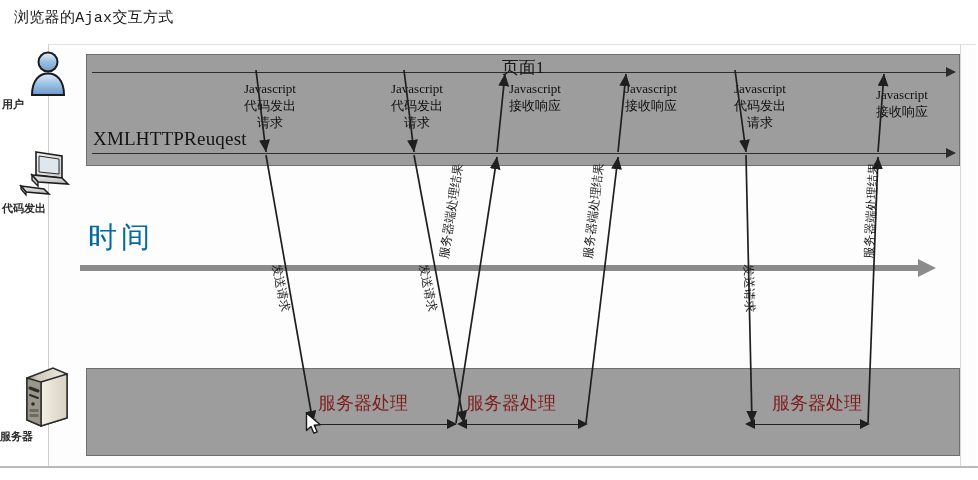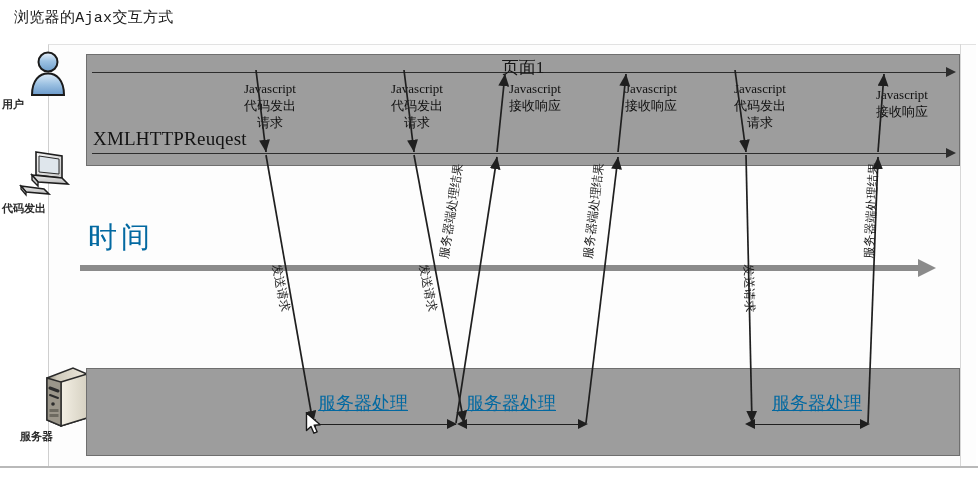--- a/index.html
+++ b/index.html
@@ -59,21 +59,21 @@
     display: block;
     margin-top: 1px;
     font-size: 11px;
     font-weight: bold;
     color: #2b2b2b;
     font-family: "Liberation Serif", "DejaVu Serif", serif;
     white-space: nowrap;
   }
   .actor-user   { left: 2px;  top: 48px; }
   .actor-client { left: 2px;  top: 140px; }
-  .actor-server { left: 20px;  top: 368px; }
+  .actor-server { left: 0;  top: 368px; }
 
   .icon-box { height: 48px; display:flex; align-items:flex-end; justify-content:center; }
   .icon-box.tall { height: 60px; }
 
   
   .lane {
     position: absolute;
     background: #9d9d9d;
     border: 1px solid #6f6f6f;
     box-sizing: border-box;
@@ -174,24 +174,23 @@
     border-top: 5px solid transparent;
     border-bottom: 5px solid transparent;
     z-index: 6;
   }
   .span-cap-l { border-right: 10px solid #1f1f1f; }
   .span-cap-r { border-left: 10px solid #1f1f1f; }
 
   .srv-note {
     position: absolute;
     font-size: 18px;
-    color: #0369a1;
+    color: #7f1d1d;
     z-index: 6;
     white-space: nowrap;
-    text-decoration: underline;
   }
 
   
   .lines-layer {
     position: absolute;
     left: 0; top: 0;
     width: 978px; height: 480px;
     pointer-events: none;
     z-index: 7;
   }

